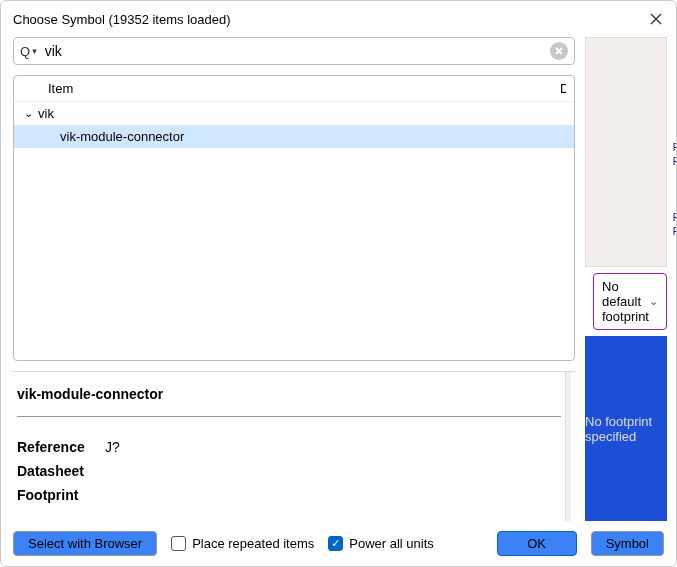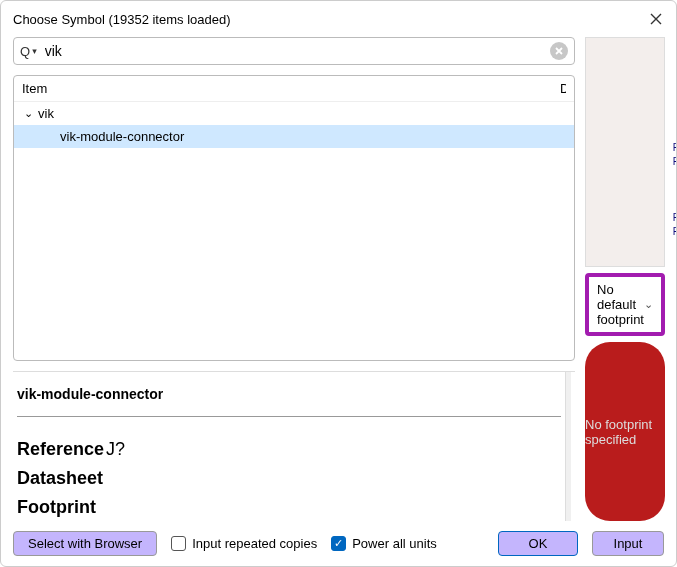--- a/index.html
+++ b/index.html
@@ -11,46 +11,46 @@
 .content { flex: 1; display: flex; padding: 0 12px; gap: 10px; overflow: hidden; }
 .left-col { flex: 0 0 370px; display: flex; flex-direction: column; gap: 10px; }
 .right-col { flex: 1; display: flex; flex-direction: column; gap: 6px; }
 .search-row { position: relative; display: flex; align-items: center; border: 1px solid #bbb; border-radius: 4px; padding: 3px 6px; }
 .search-row .filter-icon { font-size: 13px; margin-right: 2px; color:#333; }
 .search-row .caret { font-size: 9px; margin-right: 6px; color:#333; }
 .search-input { flex: 1; border: none; outline: none; font-size: 14px; padding: 2px 2px; }
 .clear-btn { width: 18px; height: 18px; border-radius: 50%; background: #c7c7c7; color: #fff; display: flex; align-items: center; justify-content: center; font-size: 12px; cursor: pointer; }
 .tree-box { border: 1px solid #bbb; border-radius: 4px; flex: 1; overflow: hidden; display:flex; flex-direction:column; }
 .tree-header { padding: 5px 8px; border-bottom: 1px solid #eee; font-size: 13px; display:flex; }
-.tree-header .col-item { flex:1; }
+.tree-header .col-item { flex:1;margin-left:26px; }
 .tree-header .col-trunc { width:6px; overflow:hidden; }
 .tree-body { flex:1; overflow:auto; }
 .tree-row { padding: 4px 8px; display: flex; align-items: center; font-size: 13px; cursor: default; }
 .tree-row.lib { padding-left: 10px; }
 .tree-row.lib .tw { width:14px; font-size:11px; display:inline-block; }
 .tree-row.child { padding-left: 46px; }
 .tree-row.selected { background: #cfe8ff; }
 .tree-scroll-x { height:14px; overflow-x:auto; }
 .tree-scroll-x .sp { width:560px; height:1px; }
 .details-box { border-top: 1px solid #ddd; padding: 0 4px 0 0; height: 150px; display:flex; }
 .details-inner { flex:1; padding: 8px 4px 0 4px; }
 .details-title { font-weight: 600; font-size: 14px; padding: 6px 0 14px 0; border-bottom: 1px solid #999; margin-bottom: 18px; }
-.details-field { font-size: 18px; padding: 4px 0; }
+.details-field { font-size: 14px; padding: 4px 0; }
 .details-field .lbl { font-weight: 600; display:inline-block; width:84px; }
 .details-scroll { width:6px; background:#f0f0f0; border-left:1px solid #ddd; }
 .symbol-preview { background: #f3eeec; border: 1px solid #ddd; flex: 0 0 230px; padding: 10px; position:relative; font-family: "Courier New", monospace; font-size: 11px; }
 .pin-row { display:flex; align-items:center; height:14px; }
 .pin-type { color:#0a0a7a; font-size: 10px; width: 82px; text-align:right; padding-right:4px; }
 .pins { position:absolute; top:32px; left:62px; }
-.fp-select { border:4px solid #a21caf; border-radius:4px; padding:5px 8px; font-size:13px; display:flex; align-items:center; cursor:pointer; }
+.fp-select { border:1px solid #a21caf; border-radius:4px; padding:5px 8px; font-size:13px; display:flex; align-items:center; cursor:pointer;margin-left:8px; }
 .fp-select span:first-child { flex:1; }
 .fp-select .chev { font-size:11px; color:#555; }
-.fp-preview { flex:1; background:#b91c1c; color:#ddd; display:flex; align-items:center; justify-content:center; font-size:13px;border-radius:25px; }
+.fp-preview { flex:1; background:#1d4ed8; color:#ddd; display:flex; align-items:center; justify-content:center; font-size:13px; }
 .bottom { display:flex; align-items:center; padding: 10px 12px; gap: 14px; }
-.btn { border:1px solid #999; background:#c4b5fd; border-radius:4px; padding:4px 14px; font-size:13px; cursor:pointer; min-width:72px; text-align:center; }
+.btn { border:1px solid #999; background:#3b82f6; border-radius:4px; padding:4px 14px; font-size:13px; cursor:pointer; min-width:72px; text-align:center; }
 .btn.primary { border-color:#0067c0; color:#000; min-width:80px; }
 .chk { display:flex; align-items:center; gap:6px; font-size:13px; cursor:pointer; }
 .chk .box { width:15px; height:15px; border:1px solid #555; border-radius:3px; display:flex; align-items:center; justify-content:center; }
 .chk .box.checked { background:#0067c0; border-color:#0067c0; color:#fff; font-size:11px; }
 .spacer { flex:1; }
 </style>
 </head>
 <body>
 
 <div class="dialog">
@@ -162,23 +162,23 @@
       <div class="fp-preview">
         <span>No footprint specified</span>
       </div>
     </div>
   </div>
 
   <div class="bottom">
     <button class="btn">Select with Browser</button>
     <label class="chk">
       <span class="box"></span>
-      <span>Input repeated copies</span>
+      <span>Place repeated items</span>
     </label>
     <label class="chk">
       <span class="box checked">✓</span>
       <span>Power all units</span>
     </label>
     <span class="spacer"></span>
     <button class="btn primary">OK</button>
-    <button class="btn">Input</button>
+    <button class="btn">Symbol</button>
   </div>
 </div>
 
 </body></html>

